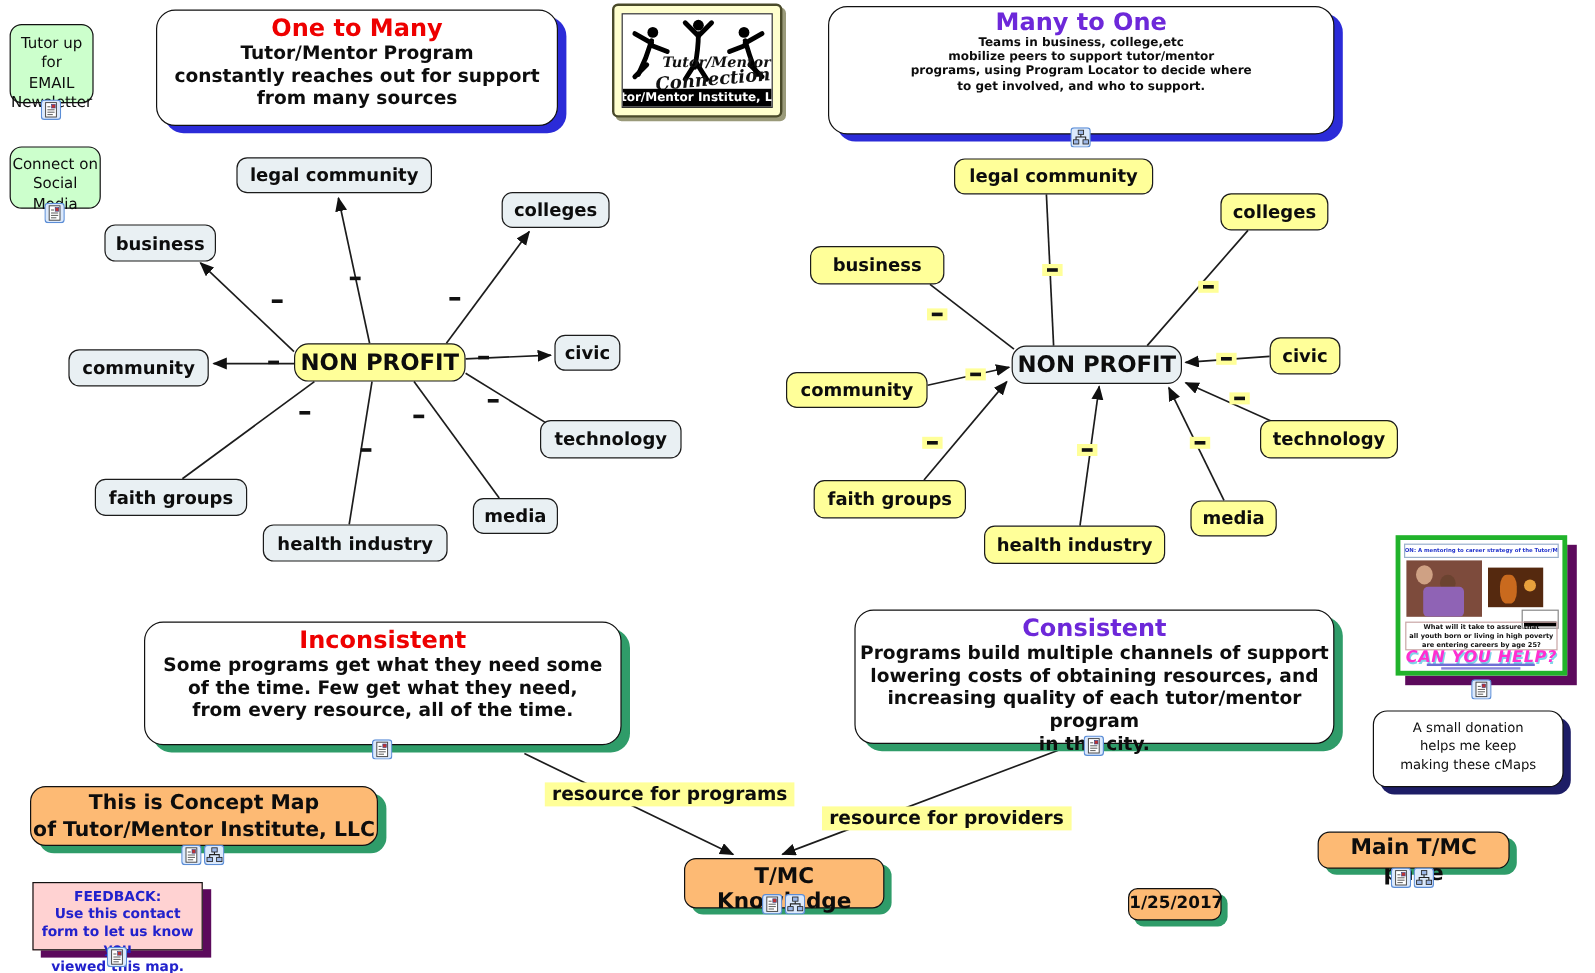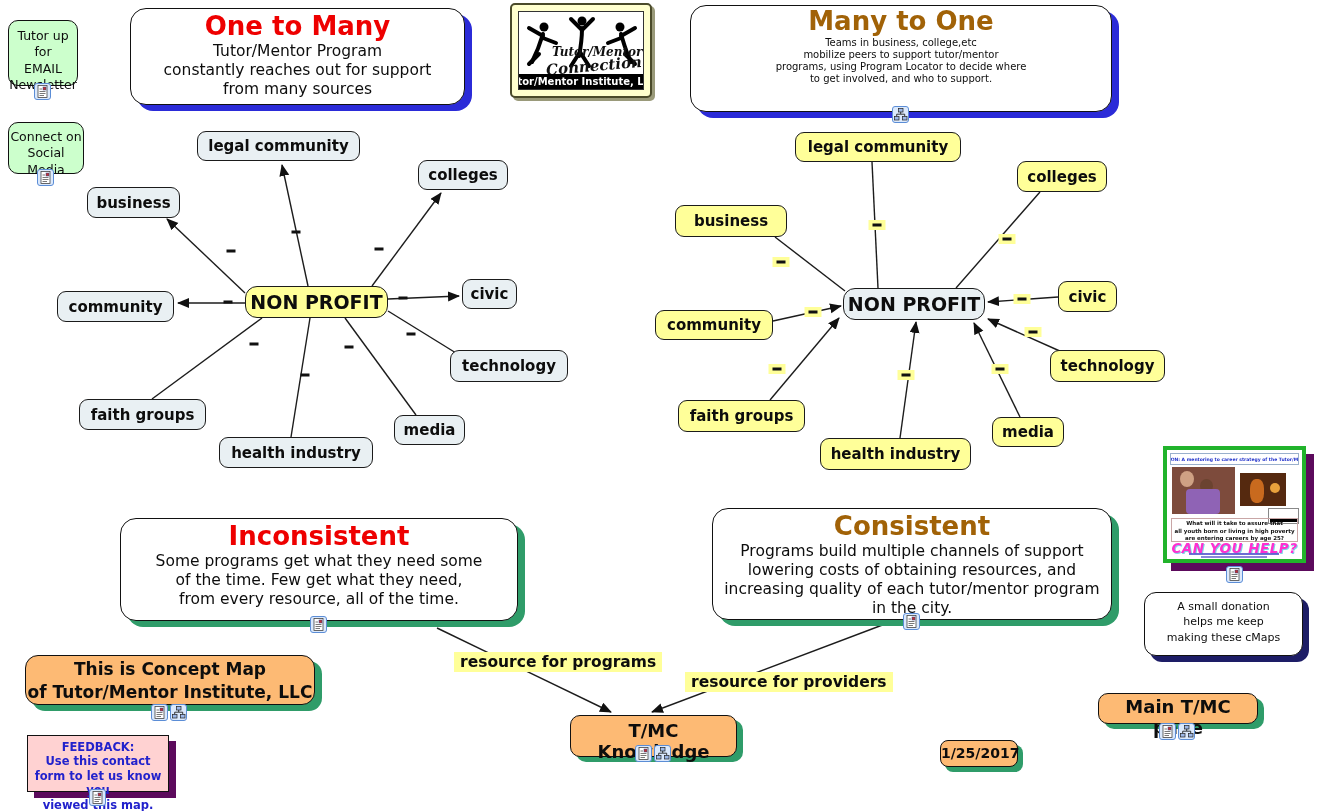--- a/index.html
+++ b/index.html
@@ -13,23 +13,23 @@
         background:#e9f0f3;border:1.5px solid #1b1b1b;border-radius:9px;
         font-weight:bold;font-size:15px;box-sizing:border-box;white-space:nowrap;}
   .node.accent{background:#ffff99;}
   .node.big{font-size:19px;border-radius:12px;}
 
   
   .bigbox{position:absolute;z-index:2;background:#fff;border:1.7px solid #111;border-radius:16px;
           text-align:center;box-sizing:border-box;padding-top:3px;}
   .shadow-blue{box-shadow:7px 6px 0 #2b2bd8;}
   .shadow-green{box-shadow:7px 6px 0 #2f9c69;}
-  .title{font-weight:bold;font-size:26px;line-height:1.15;}
-  .red{color:#ee0000;} .green{color:#a16207;}
-  .body{font-weight:normal;font-size:15.5px;line-height:1.22;white-space:pre-line;}
+  .title{font-weight:bold;font-size:20px;line-height:1.15;}
+  .red{color:#ee0000;} .green{color:#6d28d9;}
+  .body{font-weight:bold;font-size:15.5px;line-height:1.22;white-space:pre-line;}
 
   
   .gnote{position:absolute;z-index:2;background:#ccffcc;border:1.4px solid #111;border-radius:10px;
          font-size:12.5px;line-height:1.3;text-align:center;white-space:pre-line;box-sizing:border-box;}
   .lightbox{position:absolute;z-index:2;background:#fdba74;border:1.5px solid #111;border-radius:11px;
             box-shadow:6px 5px 0 #2f9c69;font-weight:bold;text-align:center;white-space:pre-line;
             box-sizing:border-box;}
   .whitebox{position:absolute;z-index:2;background:#fff;border:1.6px solid #111;border-radius:12px;
             text-align:center;white-space:pre-line;box-sizing:border-box;}
   .feedback{position:absolute;z-index:2;background:#ffd2d2;border:1.6px solid #111;

